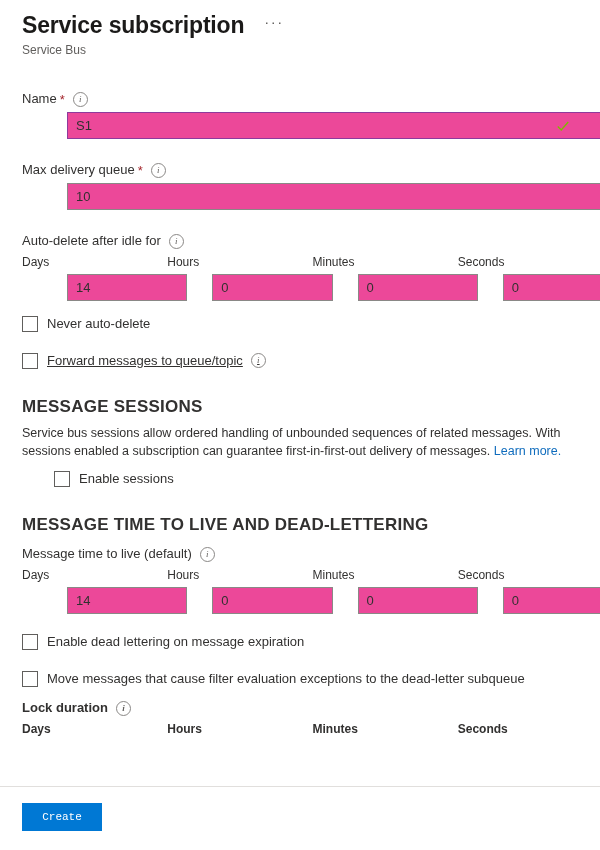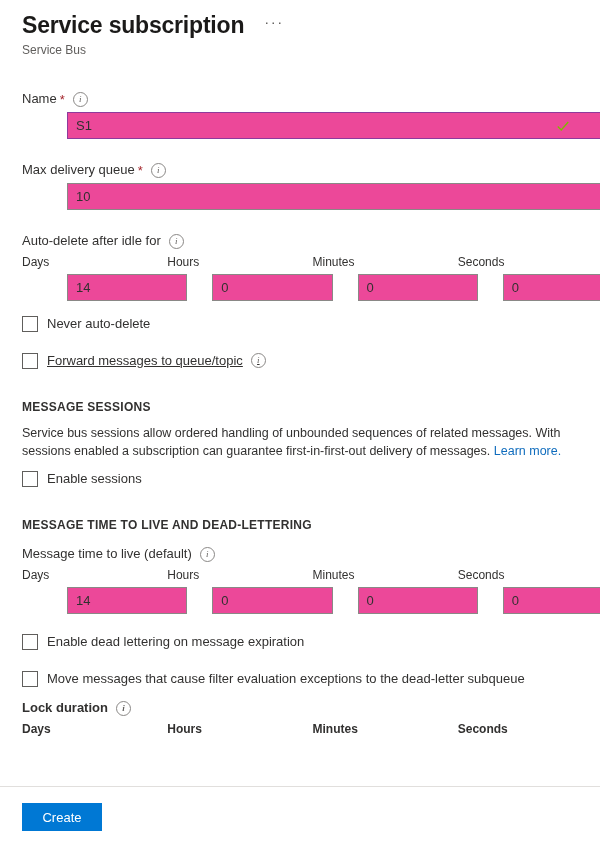--- a/index.html
+++ b/index.html
@@ -161,21 +161,21 @@
     font-size: 13px;
     color: #323130;
     margin-left: 9px;
     line-height: 17px;
     display: flex;
     align-items: center;
   }
 
   
   .section-head {
-    font-size: 12px;
+    font-size: 17px;
     font-weight: 600;
     letter-spacing: 0.25px;
     color: #323130;
     text-transform: uppercase;
     margin-top: 30px;
     line-height: 16px;
   }
   .section-desc {
     font-size: 12.5px;
     color: #323130;
@@ -193,22 +193,22 @@
   .footer {
     border-top: 1px solid #e1dfdd;
     padding: 16px 22px 0 22px;
     height: 64px;
     box-sizing: border-box;
   }
   .btn-primary {
     background: #0078d4;
     color: #ffffff;
     border: none;
-    font-family: Liberation Sans, sans-serif;
-    font-size: 13px;
+    font-family: Liberation Mono, monospace;
+    font-size: 11px;
     height: 28px;
     min-width: 80px;
     padding: 0 18px;
     cursor: pointer;
   }
 </style>
 </head>
 <body>
 
 <div class="blade">
@@ -282,21 +282,21 @@
         <span>Forward messages to queue/topic</span>
         <span class="info-icon">i</span>
       </span>
     </div>
 
     <div class="section-head">MESSAGE SESSIONS</div>
     <div class="section-desc">
       <span>Service bus sessions allow ordered handling of unbounded sequences of related messages. With sessions enabled a subscription can guarantee first-in-first-out delivery of messages.</span>
       <a class="link">Learn more.</a>
     </div>
-    <div class="check-row" style="margin-top:10px;">
+    <div class="check-row" style="margin-top:10px;margin-left:32px;">
       <span class="check-box"></span>
       <span class="check-label">Enable sessions</span>
     </div>
 
     <div class="section-head">MESSAGE TIME TO LIVE AND DEAD-LETTERING</div>
 
     <div class="field-block" style="margin-top:12px;">
       <div class="field-label">
         <span>Message time to live (default)</span>
         <span class="info-icon">i</span>

